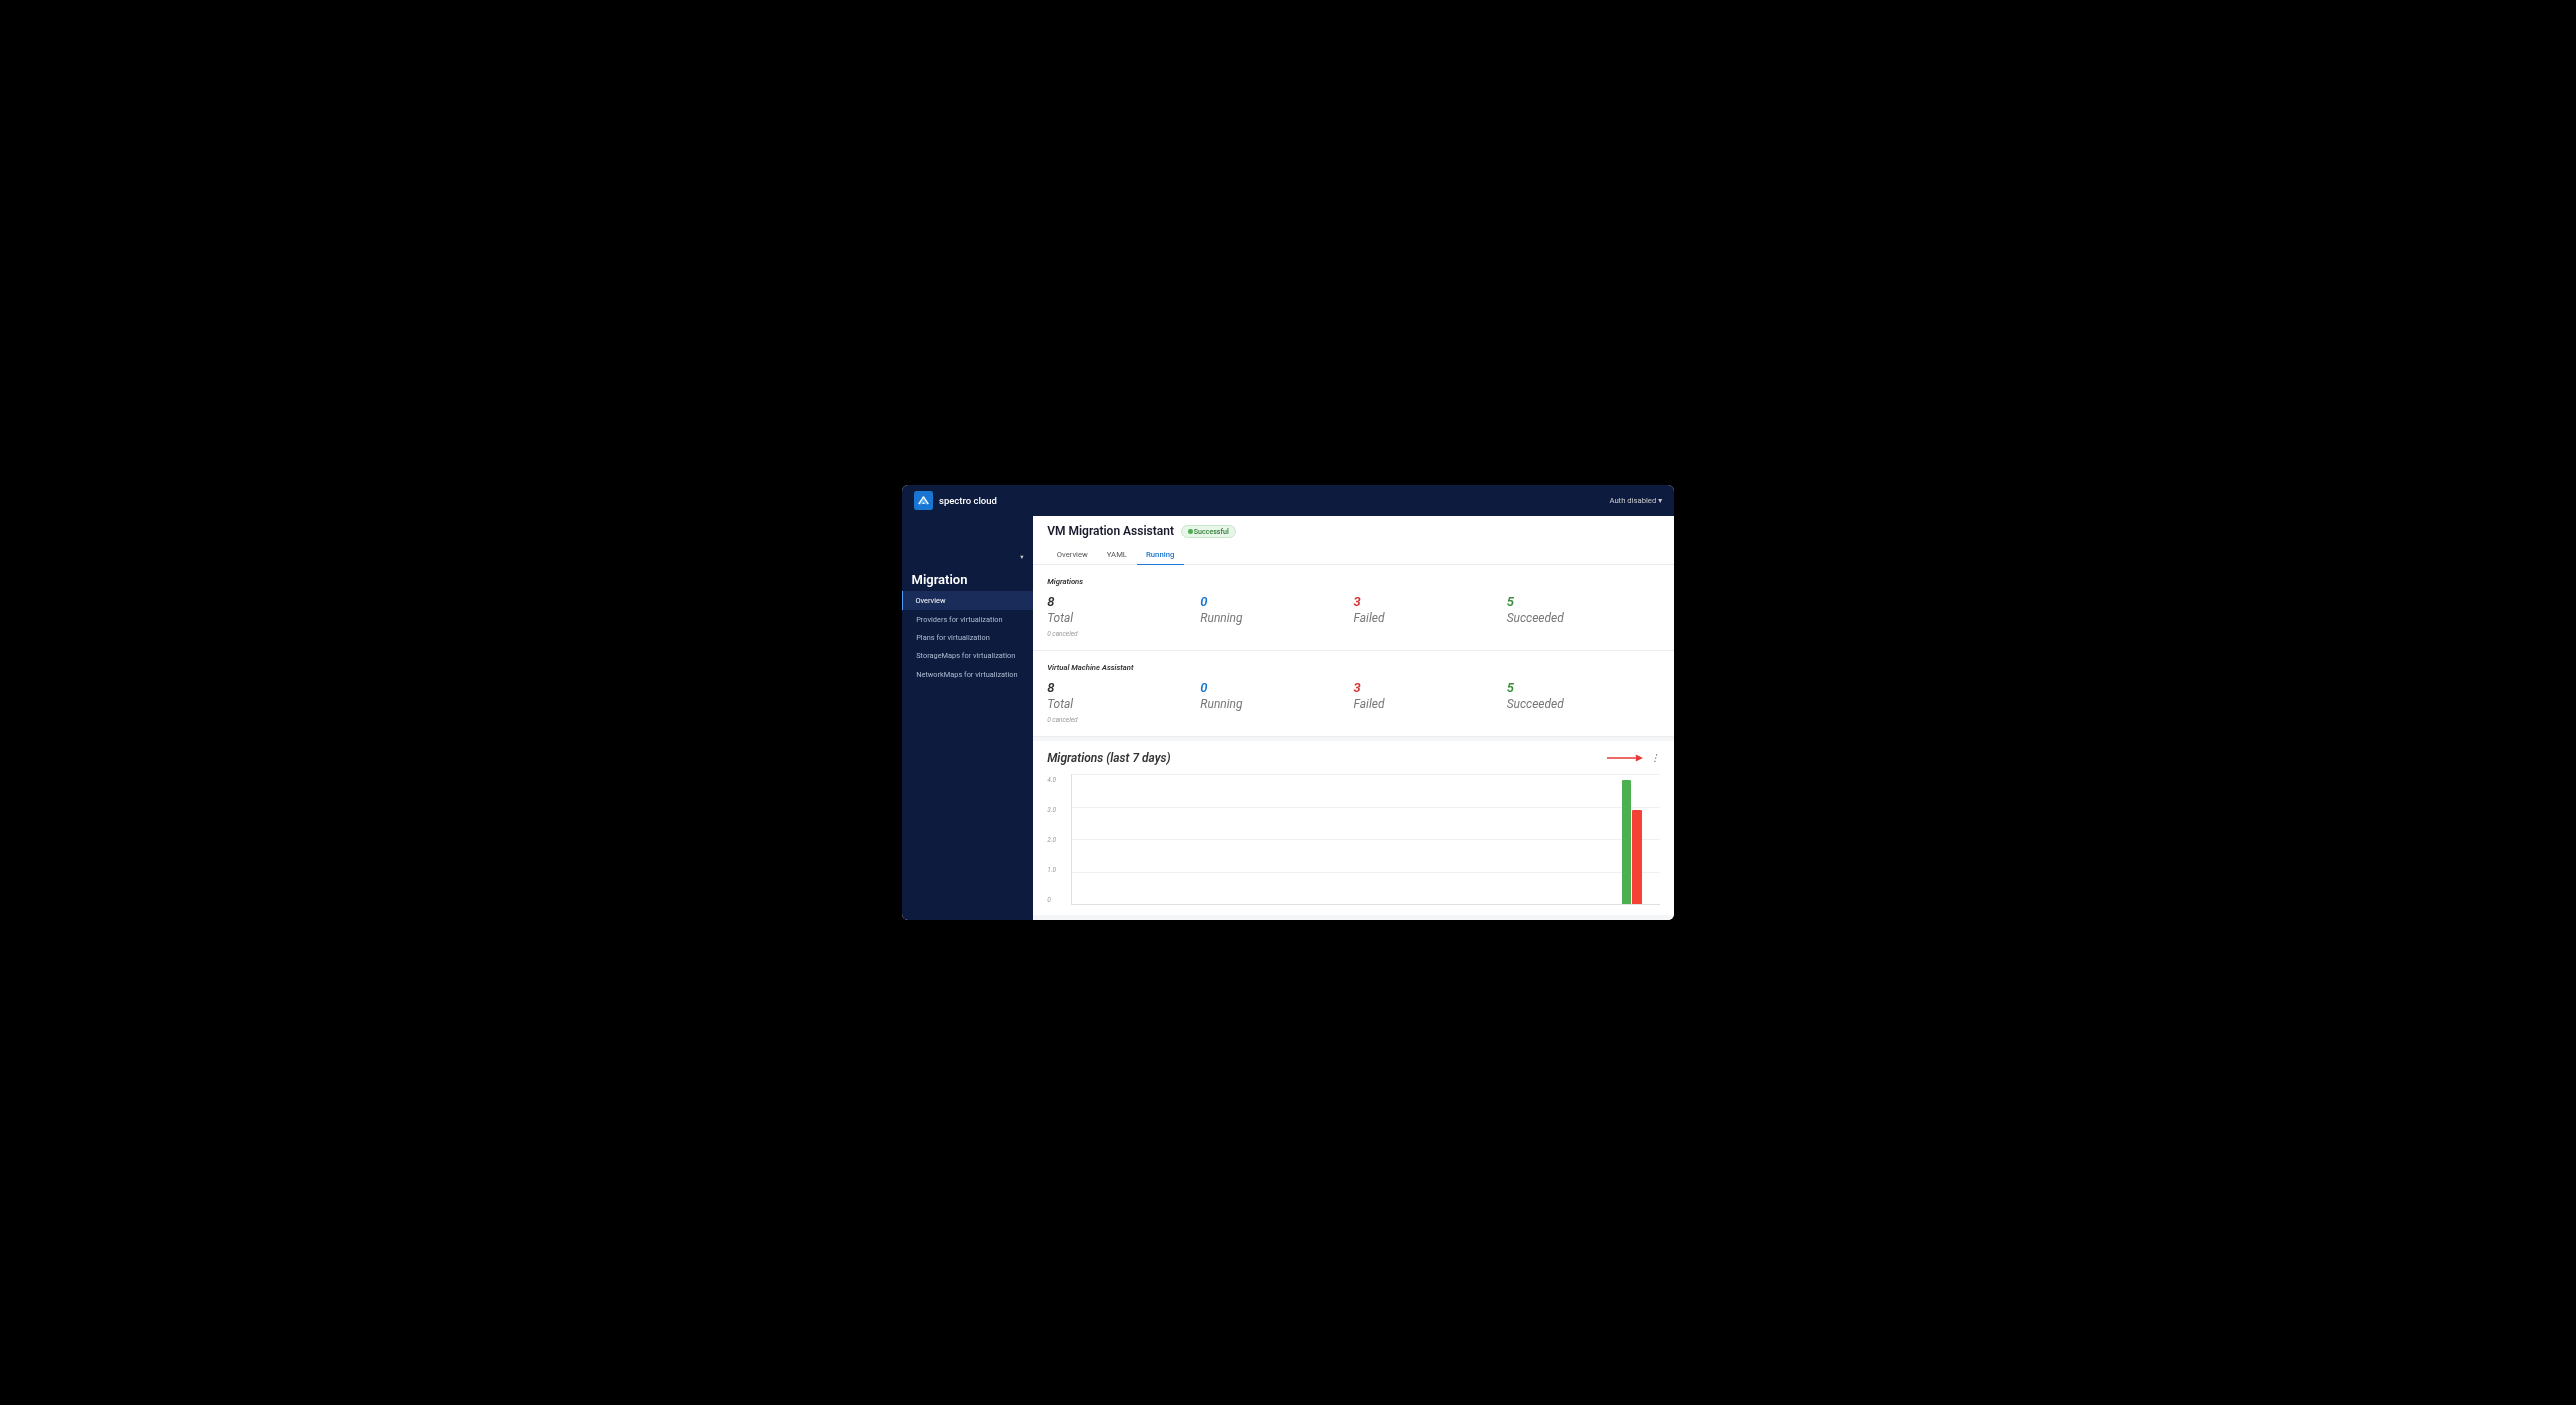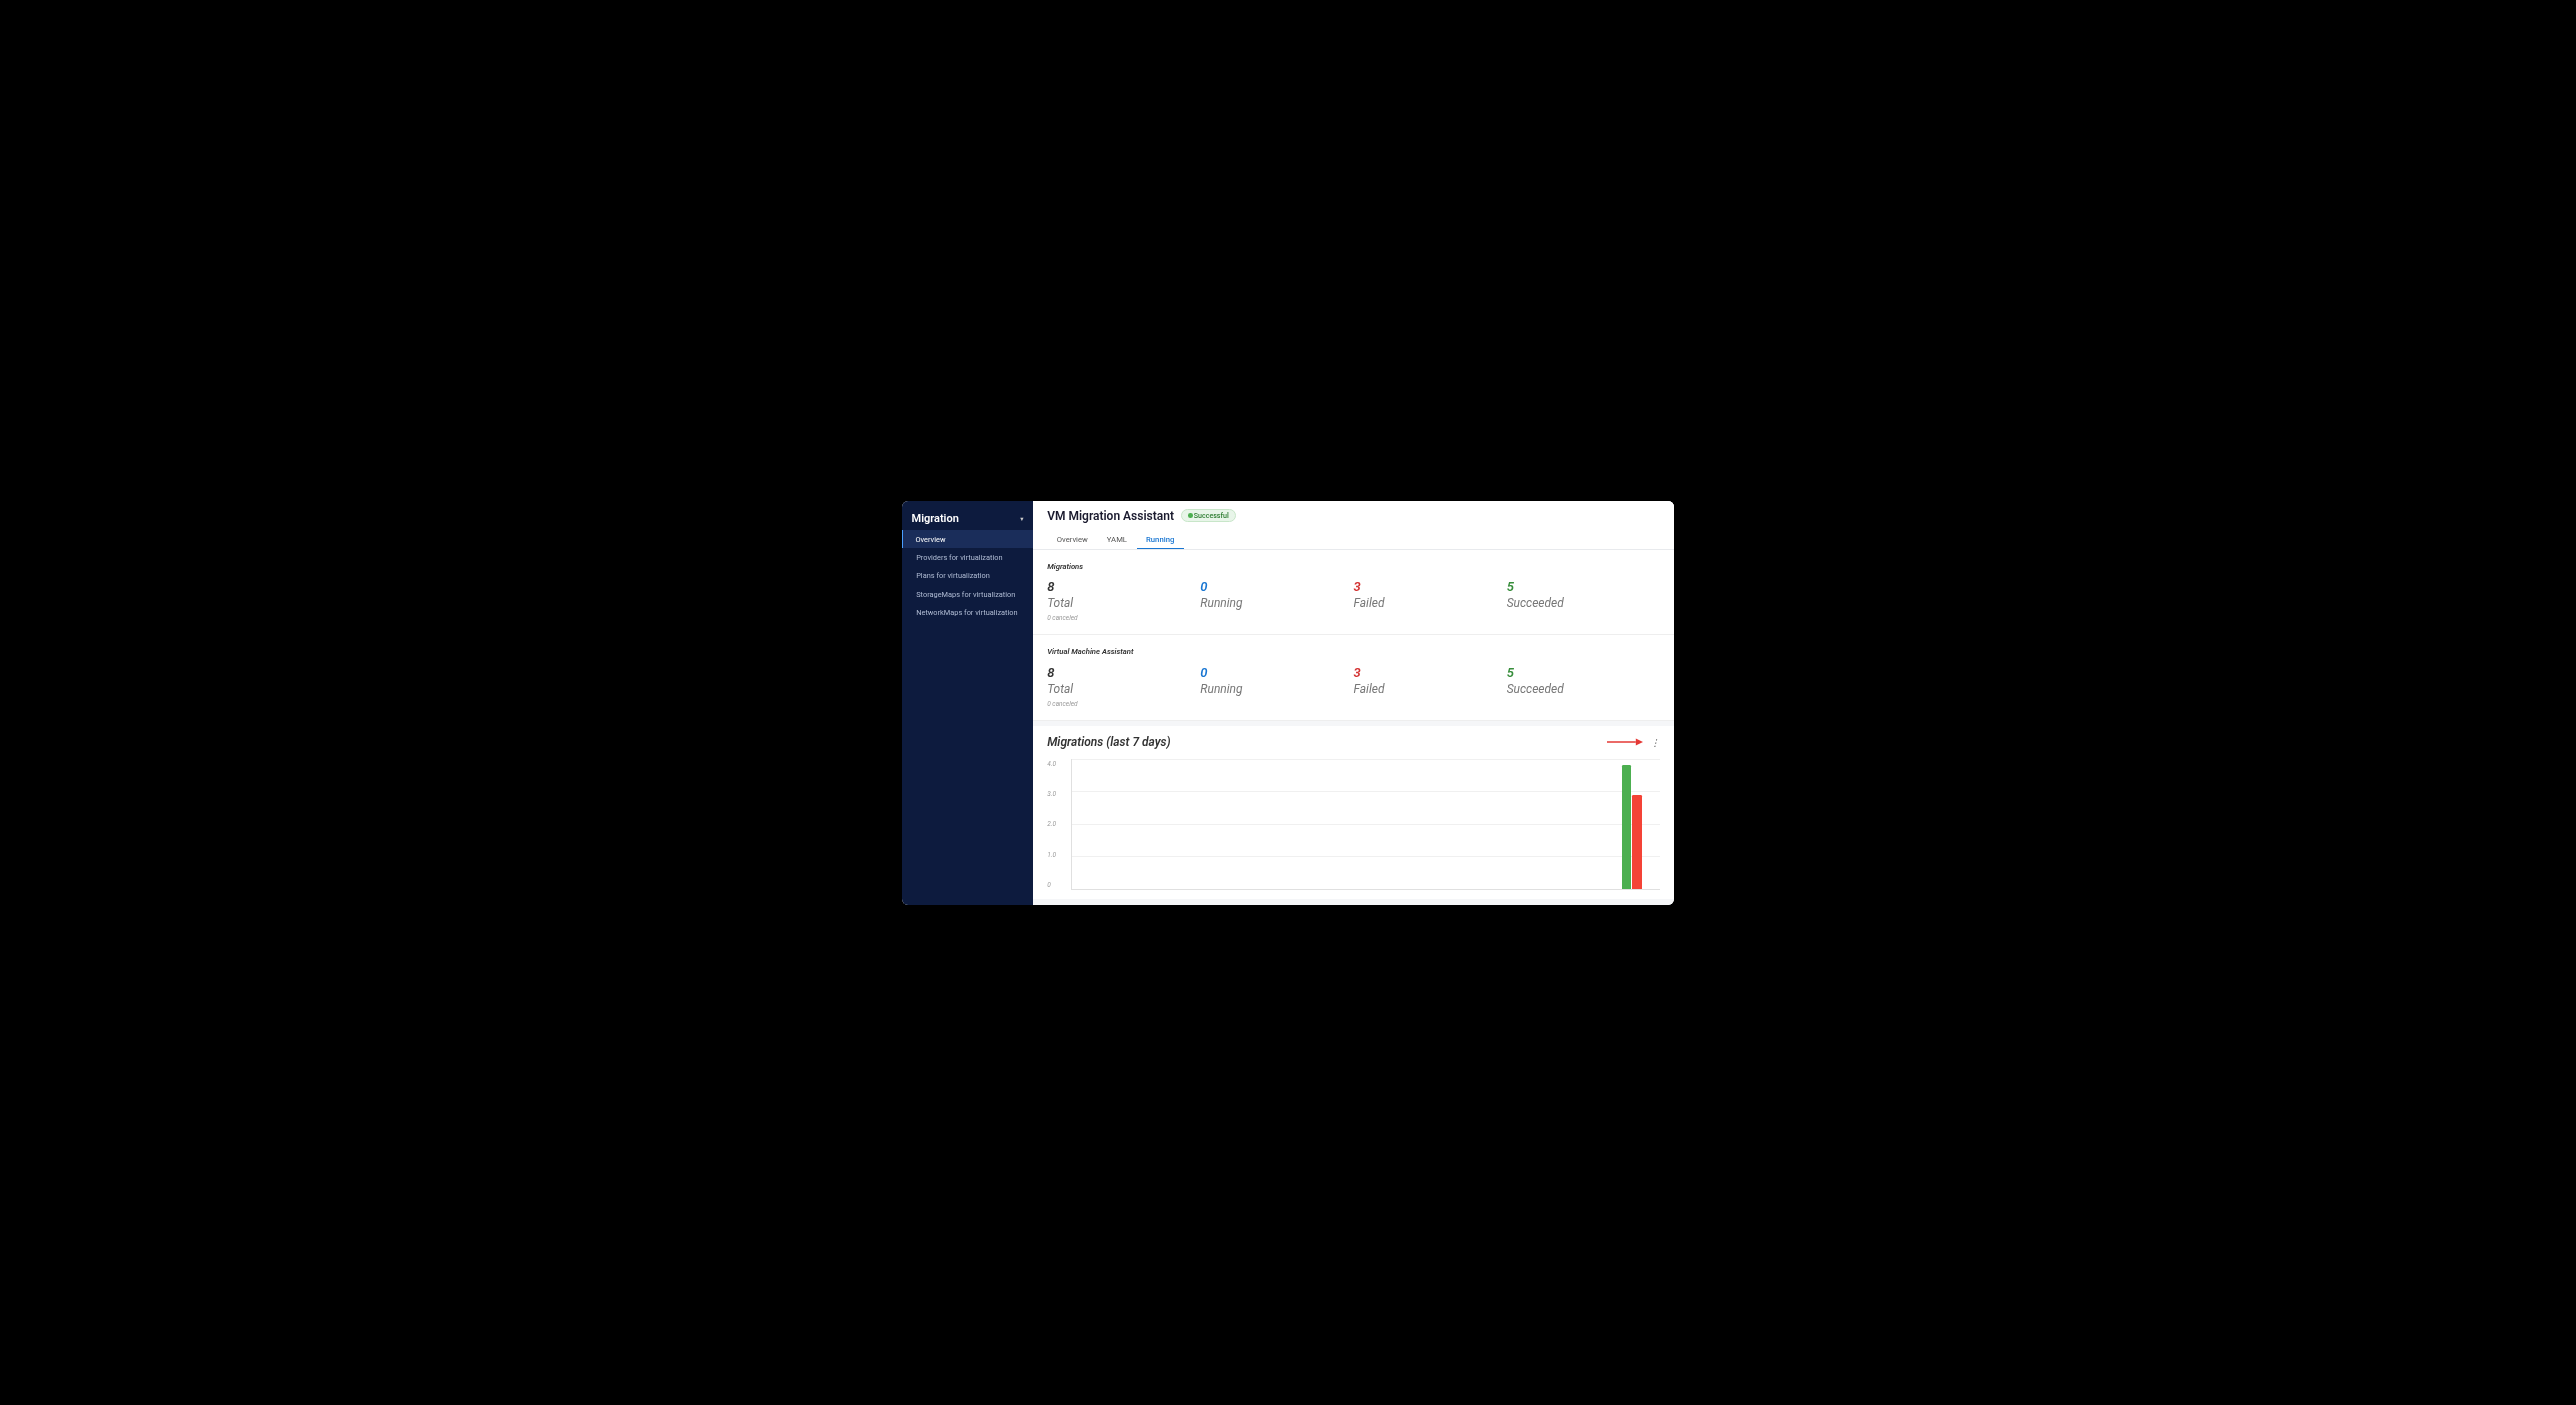--- a/index.html
+++ b/index.html
@@ -60,22 +60,23 @@
       padding-top: 4.7px;
     }
     .sidebar-section {
       padding: 7.1px 9.5px 4.7px 9.5px;
       display: flex;
       align-items: center;
       justify-content: space-between;
     }
     .sidebar-section-label {
       color: #fff;
-      font-size: 11px;
+      font-size: 13px;
       font-weight: 600;
+      margin-top: 44px;
     }
     .chevron-icon {
       color: #ccc;
       font-size: 6.5px;
     }
     .sidebar-item {
       padding: 4.7px 9.5px 4.7px 14.2px;
       color: #b0bcd4;
       font-size: 7.4px;
       cursor: pointer;
@@ -263,20 +264,33 @@
       border-radius: 1.2px 1.2px 0 0;
     }
     .bar.green { background: #4caf50; }
     .bar.red { background: #f44336; }
   </style>
 </head>
 <body>
 
 <div class="browser-window">
 
+  <div class="topbar">
+    <div class="topbar-logo">
+
+      <svg class="logo-icon" viewBox="0 0 32 32" fill="none">
+        <rect width="32" height="32" rx="4" fill="#1976d2"></rect>
+        <path d="M8 22 L16 10 L24 22" stroke="#fff" stroke-width="2.5" fill="none" stroke-linejoin="round"></path>
+        <path d="M11 22 L16 14 L21 22" stroke="#64b5f6" stroke-width="2" fill="none" stroke-linejoin="round"></path>
+        <path d="M13.5 22 L16 18 L18.5 22" fill="#fff"></path>
+      </svg>
+      <span class="logo-text">spectro cloud</span>
+    </div>
+    <span class="auth-disabled">Auth disabled ▾</span>
+  </div>
 
   <div class="main-layout">
 
     <nav class="sidebar">
       <div class="sidebar-section">
         <span class="sidebar-section-label">Migration</span>
         <span class="chevron-icon">▾</span>
       </div>
       <div class="sidebar-item active">
         <span>Overview</span>

